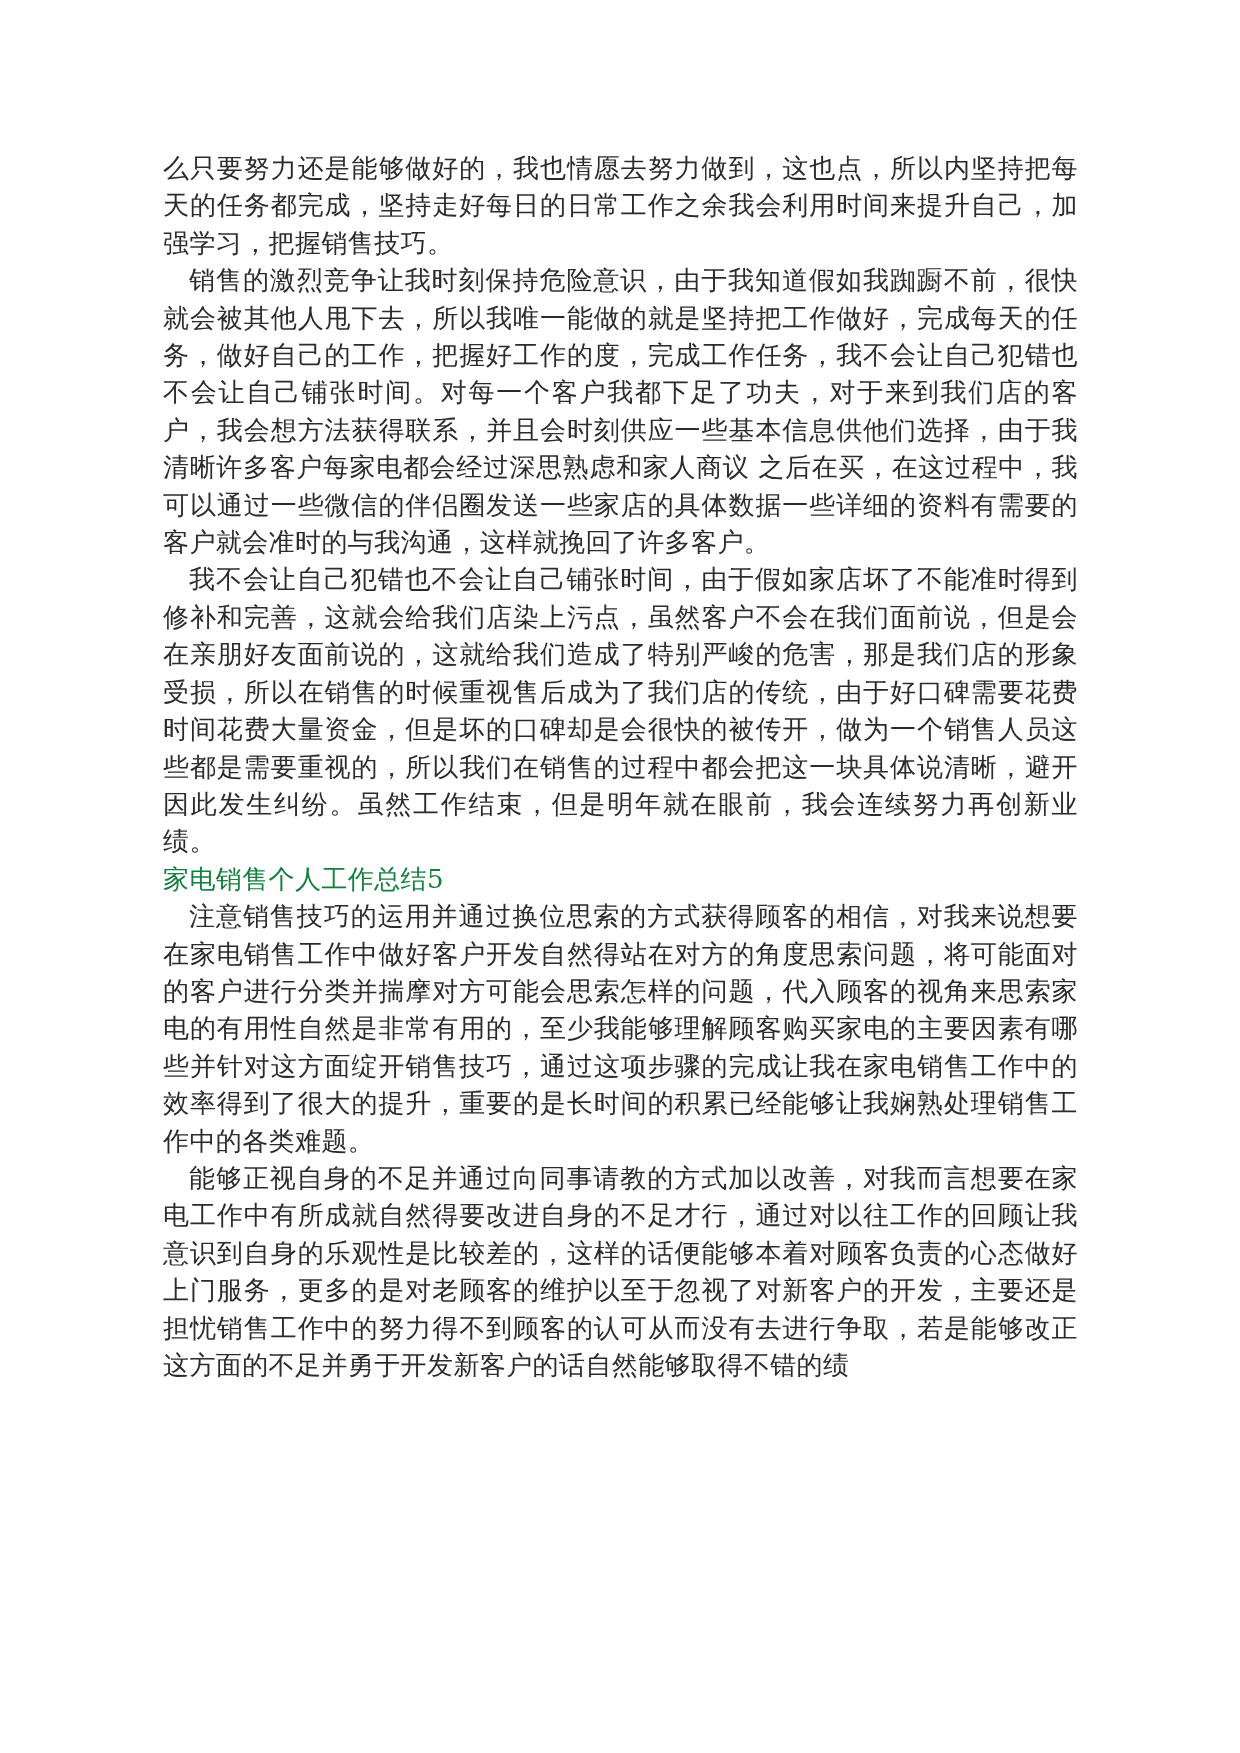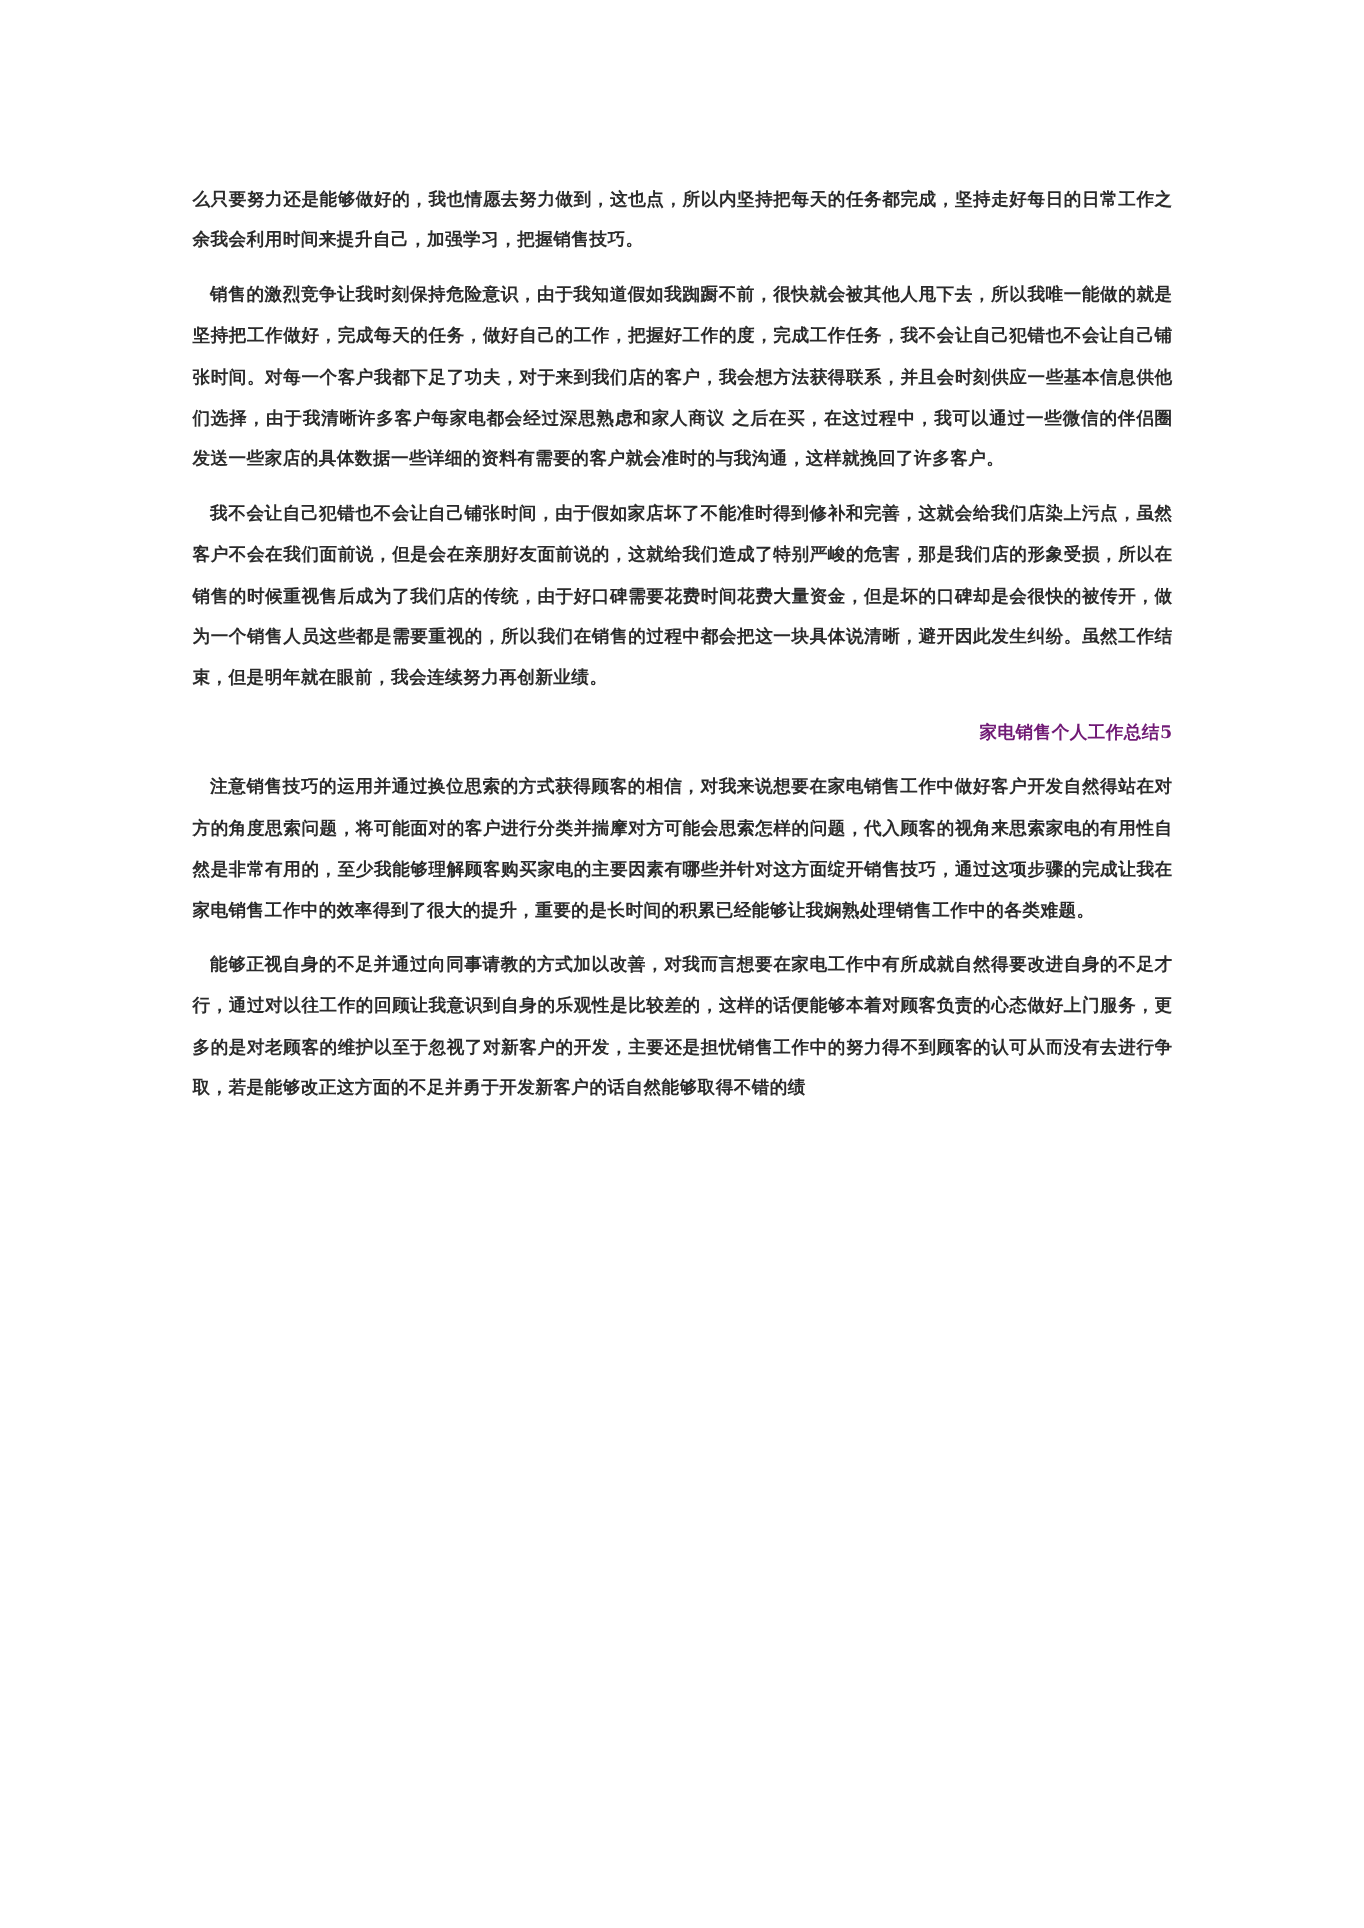--- a/index.html
+++ b/index.html
@@ -14,36 +14,36 @@
     font-family: "DejaVu Serif", "Liberation Serif", serif;
   }
   .page {
     position: absolute;
     top: 150px;
     left: 163px;
     width: 915px;
     color: #2b2b2b;
   }
   .para, .doc-heading {
-    margin: 12px;
+    margin: 0;
     padding: 0;
-    font-size: 16px;
+    font-size: 26px;
     line-height: 37.4px;
     text-align: justify;
     text-justify: inter-ideograph;
     letter-spacing: 0.4px;
     word-break: break-all;
-    font-weight: bold;
+    font-weight: normal;
   }
   .para.indent {
     text-indent: 1em;
   }
   .doc-heading {
-    text-align: right;
-    color: #701a75;
+    text-align: left;
+    color: #15803d;
   }
 </style>
 </head>
 <body>
 
 <div class="page">
   <p class="para">么只要努力还是能够做好的，我也情愿去努力做到，这也点，所以内坚持把每天的任务都完成，坚持走好每日的日常工作之余我会利用时间来提升自己，加强学习，把握销售技巧。</p>
 
   <p class="para indent">销售的激烈竞争让我时刻保持危险意识，由于我知道假如我踟蹰不前，很快就会被其他人甩下去，所以我唯一能做的就是坚持把工作做好，完成每天的任务，做好自己的工作，把握好工作的度，完成工作任务，我不会让自己犯错也不会让自己铺张时间。对每一个客户我都下足了功夫，对于来到我们店的客户，我会想方法获得联系，并且会时刻供应一些基本信息供他们选择，由于我清晰许多客户每家电都会经过深思熟虑和家人商议 之后在买，在这过程中，我可以通过一些微信的伴侣圈发送一些家店的具体数据一些详细的资料有需要的客户就会准时的与我沟通，这样就挽回了许多客户。</p>
 

